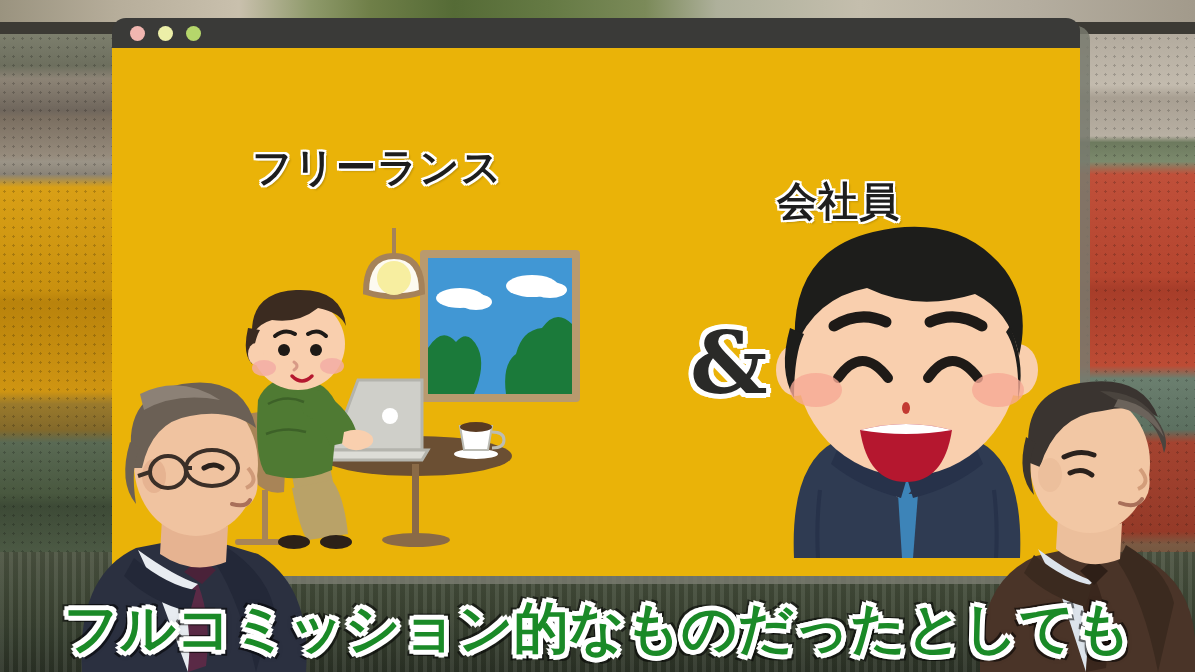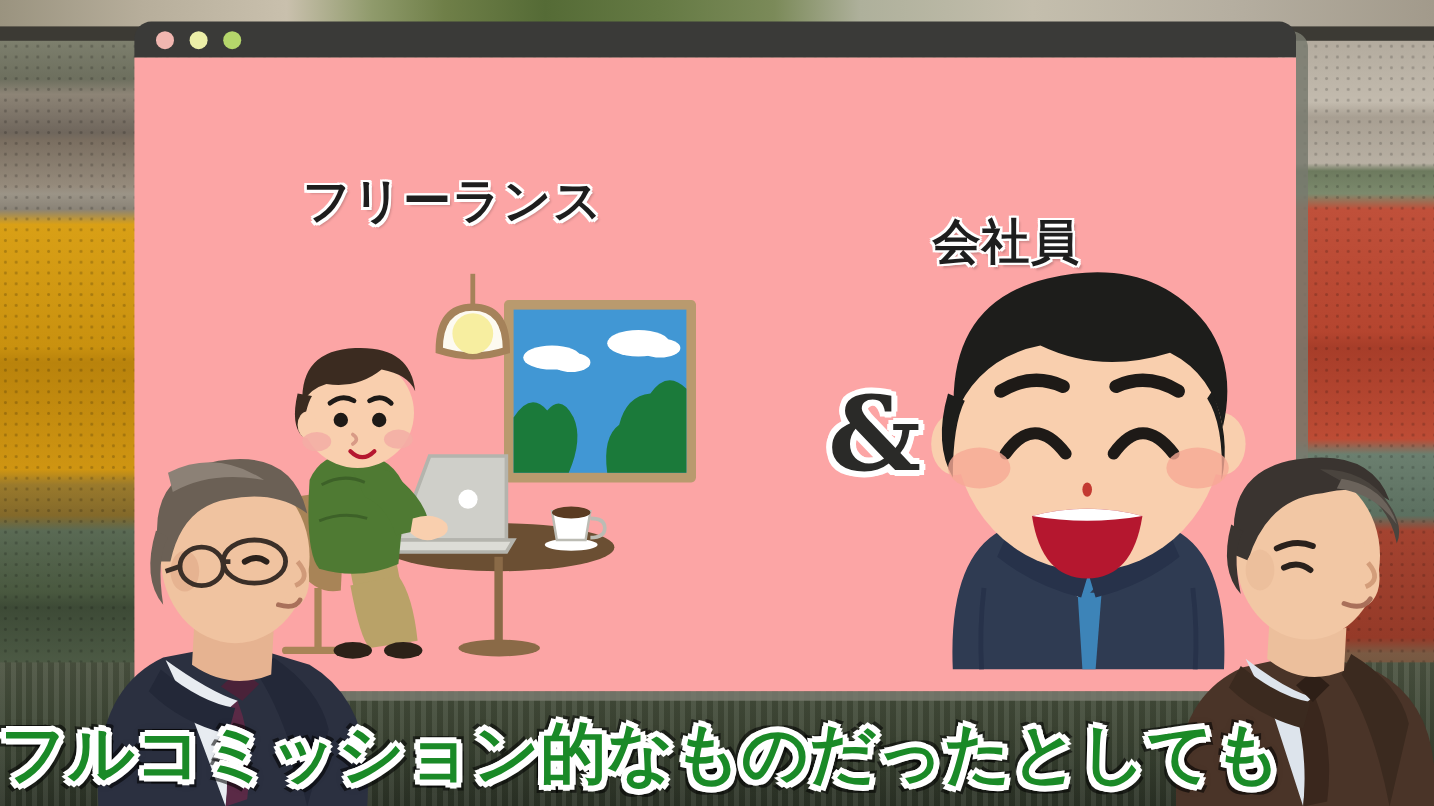--- a/index.html
+++ b/index.html
@@ -93,21 +93,21 @@
     height:30px; background:#3a3a38;
     border-radius:14px 14px 0 0;
     display:flex; align-items:center; padding-left:18px; gap:13px;
   }
   .dot { width:15px; height:15px; border-radius:50%; }
   .dot-close { background:#f1b6b0; }
   .dot-min   { background:#ecefa8; }
   .dot-max   { background:#b5d66b; }
 
   .win-body {
-    position:relative; height:528px; background:#fca5a5; overflow:hidden;
+    position:relative; height:528px; background:#eab308; overflow:hidden;
   }
 
   .slide-label {
     position:absolute;
     font-weight:900; font-size:40px; letter-spacing:1px;
     color:#1e1e1e; white-space:nowrap;
     text-shadow:
       -2px -2px 0 #fff, 2px -2px 0 #fff, -2px 2px 0 #fff, 2px 2px 0 #fff,
       0 -2px 0 #fff, 0 2px 0 #fff, -2px 0 0 #fff, 2px 0 0 #fff,
       3px 3px 2px rgba(0,0,0,.18);
@@ -124,20 +124,21 @@
       0 -5px 0 #fff, 0 5px 0 #fff, -5px 0 0 #fff, 5px 0 0 #fff;
   }
 
   
   .ill-free { position:absolute; left:120px; top:180px; width:380px; height:330px; }
   .ill-emp  { position:absolute; left:630px; top:170px; width:330px; height:340px; }
 
   
   .subtitle {
     position:absolute; left:0; right:0; top:592px;
+    text-align:center;
     font-size:55px; font-weight:900; letter-spacing:0px;
     color:#1a8a27; white-space:nowrap;
     text-shadow:
       -4px -4px 0 #fff, 4px -4px 0 #fff, -4px 4px 0 #fff, 4px 4px 0 #fff,
       0 -5px 0 #fff, 0 5px 0 #fff, -5px 0 0 #fff, 5px 0 0 #fff,
       -6px -6px 0 rgba(0,0,0,.55), 6px -6px 0 rgba(0,0,0,.55),
       -6px 6px 0 rgba(0,0,0,.55), 6px 6px 0 rgba(0,0,0,.55),
       0 0 9px rgba(0,0,0,.6);
   }
 

